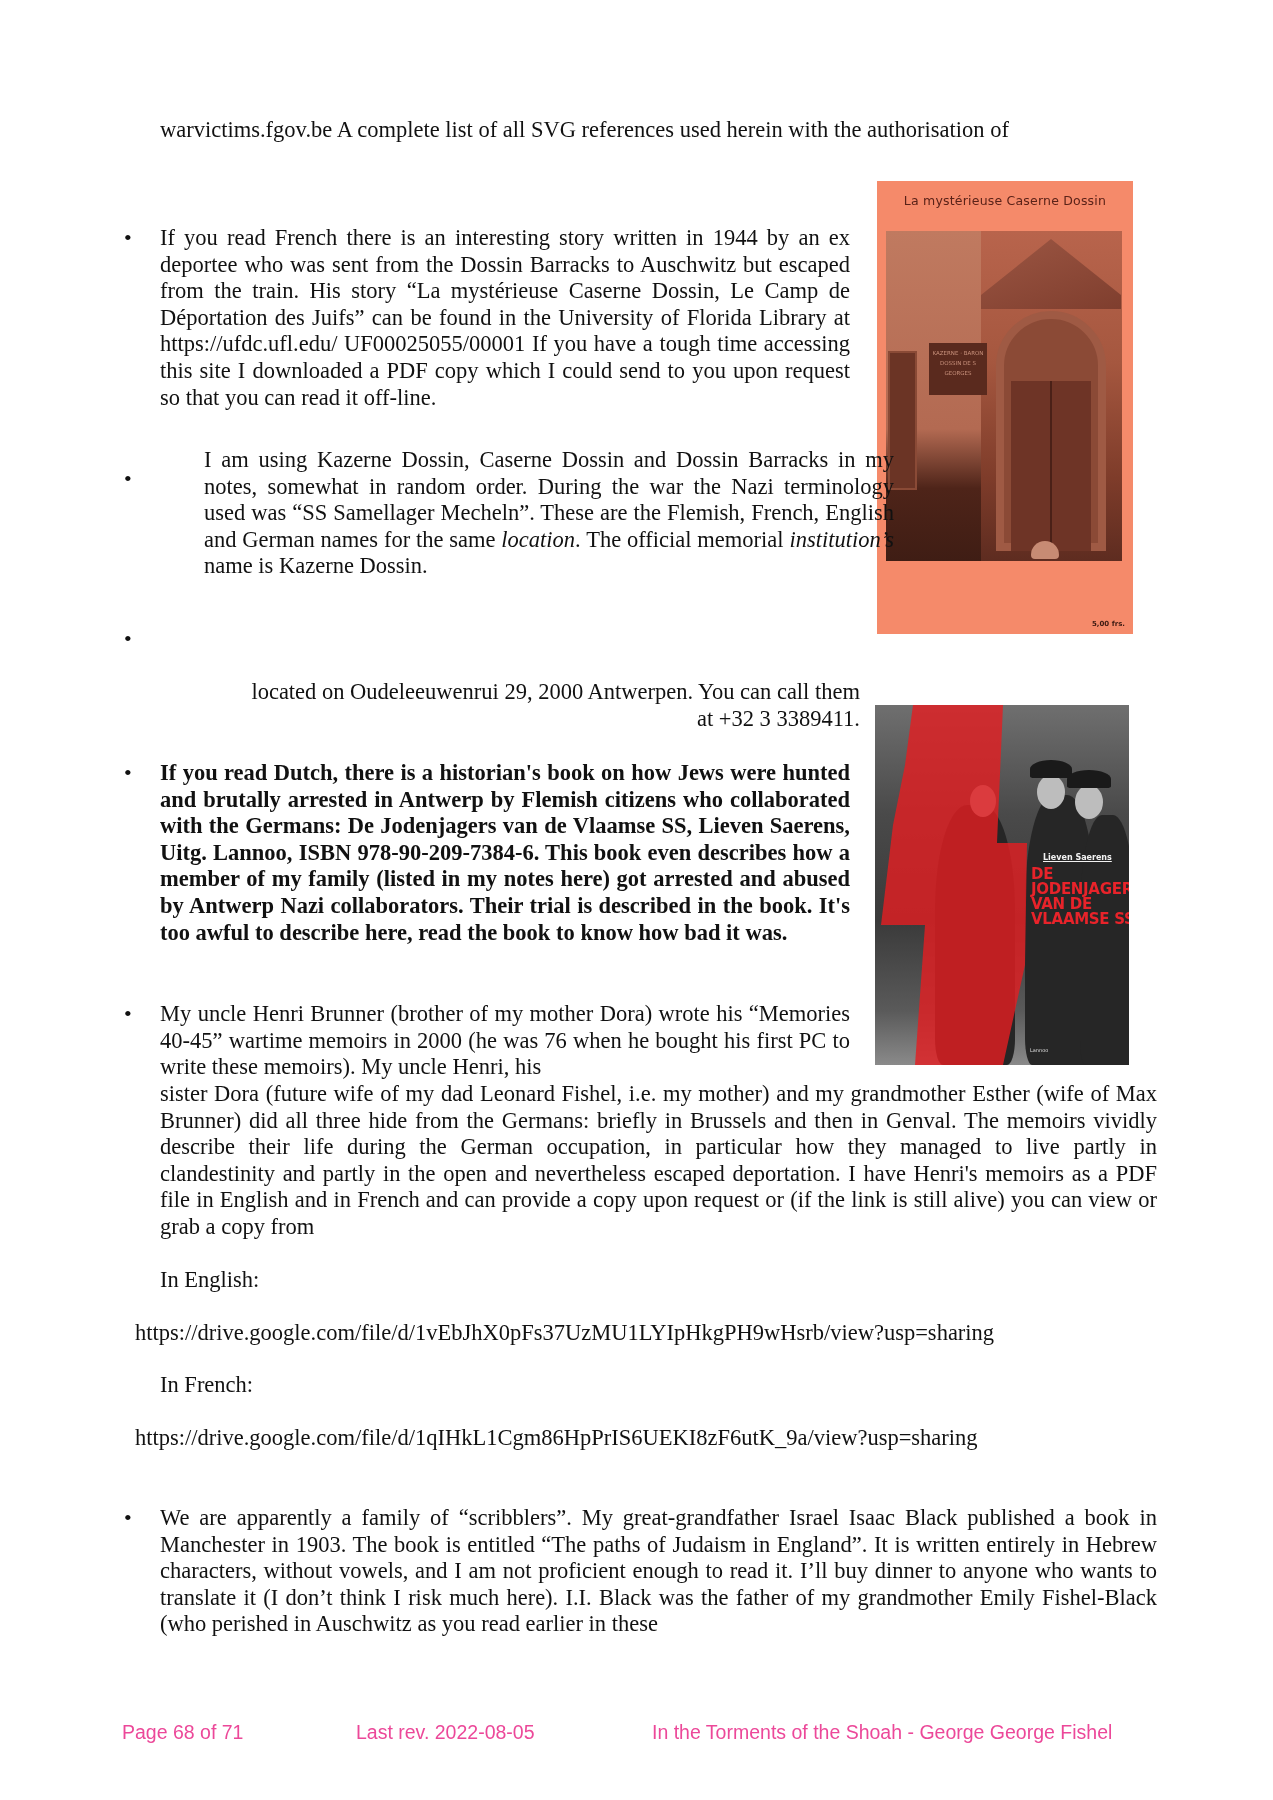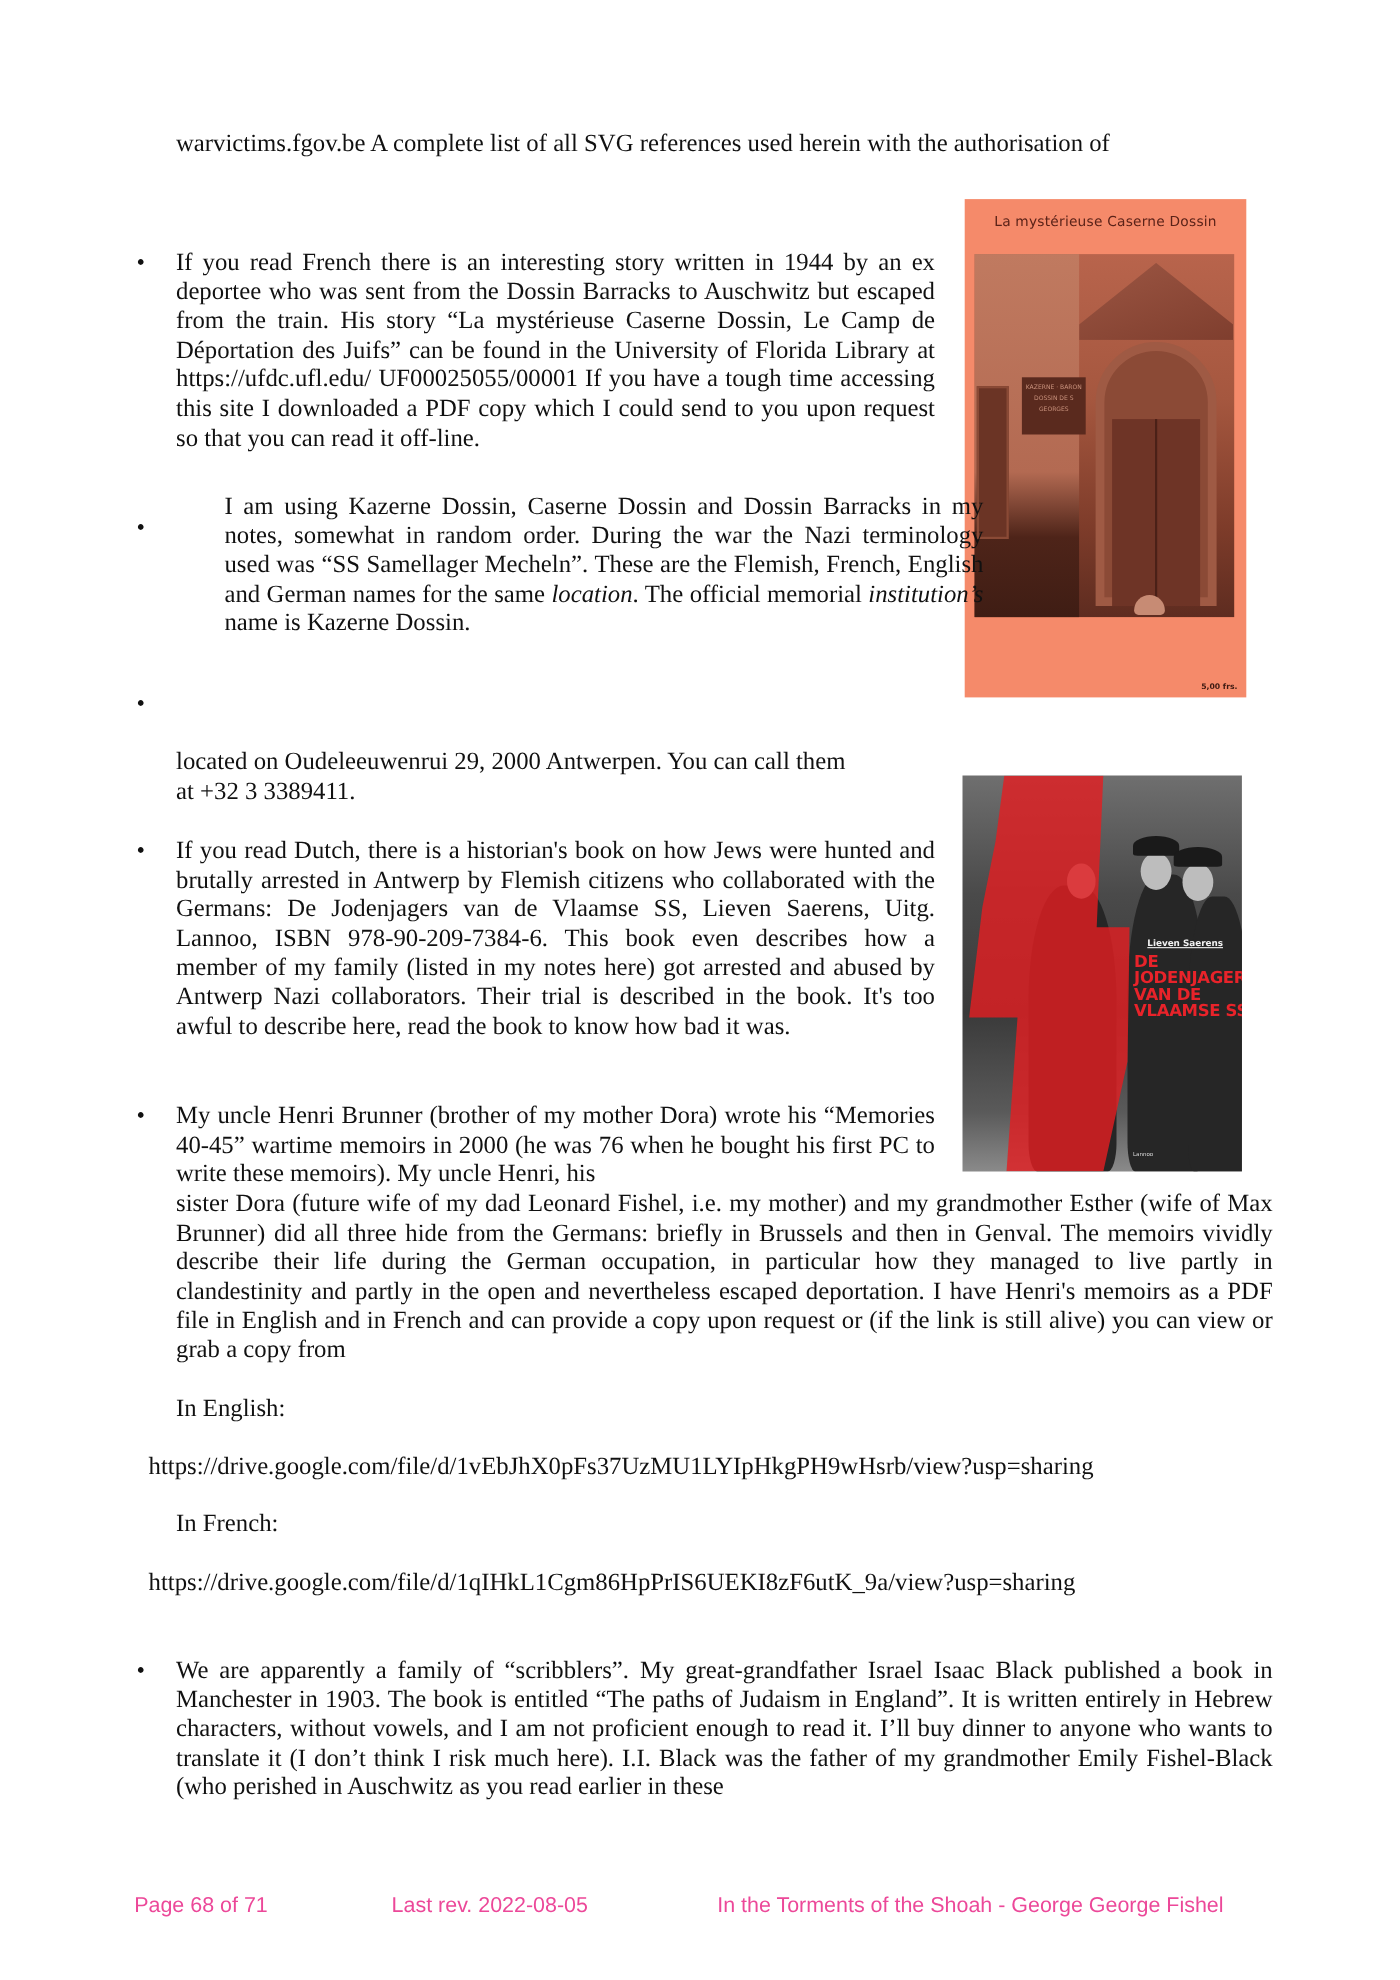--- a/index.html
+++ b/index.html
@@ -86,21 +86,21 @@
   <div class="txt just" style="left:160px; top:225px; width:690px;">
     <p>If you read French there is an interesting story written in 1944 by an ex deportee who was sent from the Dossin Barracks to Auschwitz but escaped from the train. His story “La mystérieuse Caserne Dossin, Le Camp de Déportation des Juifs” can be found in the University of Florida Library at https://ufdc.ufl.edu/ UF00025055/00001    If you have a tough time accessing this site I downloaded a PDF copy which I could send to you upon request so that you can read it off-line.</p>
   </div>
 
   <div class="bullet" style="left:124px; top:466px;">•</div>
   <div class="txt just" style="left:160px; top:447px; width:690px;margin-left:44px;">
     <p><span>I am using Kazerne Dossin, Caserne Dossin and Dossin Barracks in my notes, somewhat in random order. During the war the Nazi terminology used was “SS Samellager Mecheln”. These are the Flemish, French, English and German names for the same </span><em>location</em><span>. The official memorial </span><em>institution’s</em><span> name is Kazerne Dossin.</span></p>
   </div>
 
   <div class="bullet" style="left:124px; top:626px;">•</div>
-  <div class="txt leftonly" style="left:160px; top:679px; width:700px; white-space:nowrap;">
+  <div class="txt leftonly" style="left:160px; top:679px; width:700px; white-space:nowrap;text-align:right;">
     <p>located on Oudeleeuwenrui 29, 2000 Antwerpen. You can call them</p>
     <p>at +32 3 3389411.</p>
   </div>
 
   <div class="cover2">
     <div class="fig" style="left:150px; top:90px; width:70px; height:270px;"></div>
     <div class="fig" style="left:205px; top:110px; width:55px; height:250px;"></div>
     <div class="fig" style="left:60px; top:100px; width:80px; height:260px;"></div>
     <div class="head" style="left:162px; top:70px; width:28px; height:34px;"></div>
     <div class="cap" style="left:155px; top:55px; width:42px; height:18px;"></div>
@@ -112,21 +112,21 @@
     <div class="title">
       <div>DE</div>
       <div>JODENJAGERS</div>
       <div>VAN DE</div>
       <div>VLAAMSE SS</div>
     </div>
     <div class="publisher">Lannoo</div>
   </div>
 
   <div class="bullet" style="left:124px; top:760px;">•</div>
-  <div class="txt just" style="left:160px; top:760px; width:690px;">
+  <div class="txt just" style="left:160px; top:760px; width:690px;font-weight:bold;">
     <p>If you read Dutch, there is a historian's book on how Jews were hunted and brutally arrested in Antwerp by Flemish citizens who collaborated with the Germans: De Jodenjagers van de Vlaamse SS, Lieven Saerens, Uitg. Lannoo, ISBN 978-90-209-7384-6. This book even describes how a member of my family (listed in my notes here) got arrested and abused by Antwerp Nazi collaborators. Their trial is described in the book. It's too awful to describe here, read the book to know how bad it was.</p>
   </div>
 
   <div class="bullet" style="left:124px; top:1001px;">•</div>
   <div class="txt just" style="left:160px; top:1001px; width:690px;">
     <p>My uncle Henri Brunner (brother of my mother Dora) wrote his “Memories 40-45” wartime memoirs in 2000 (he was 76 when he bought his first PC to write these memoirs). My uncle Henri, his</p>
   </div>
   <div class="txt just" style="left:160px; top:1081px; width:997px;">
     <p>sister Dora (future wife of my dad Leonard Fishel, i.e. my mother) and my grandmother Esther (wife of Max Brunner) did all three hide from the Germans: briefly in Brussels and then in Genval. The memoirs vividly describe their life during the German occupation, in particular how they managed to live partly in clandestinity and partly in the open and nevertheless escaped deportation. I have Henri's memoirs as a PDF file in English and in French and can provide a copy upon request or (if the link is still alive) you can view or grab a copy from</p>
   </div>

